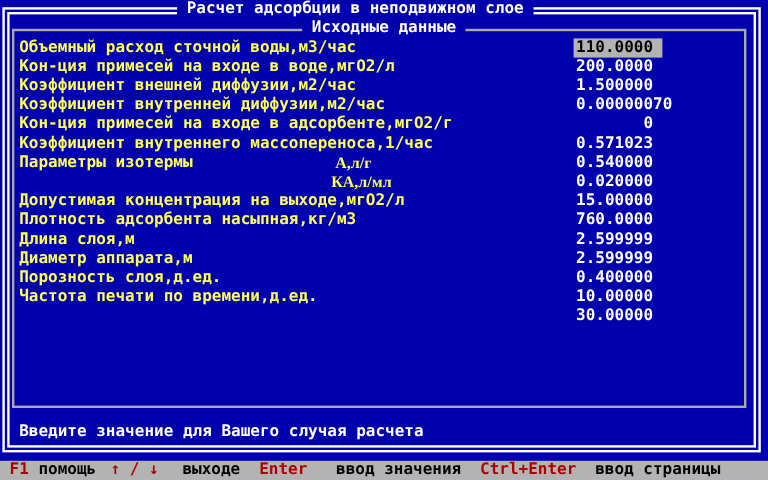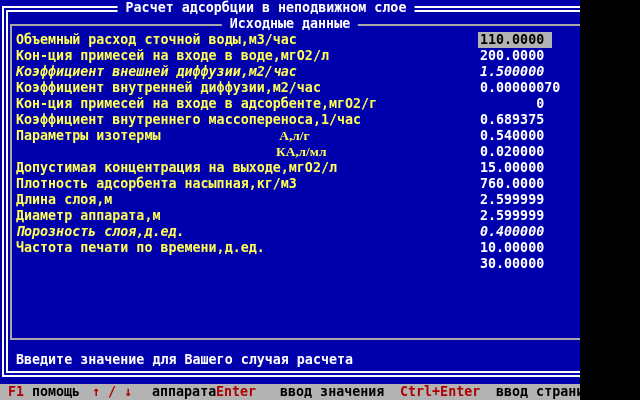--- a/index.html
+++ b/index.html
@@ -2,21 +2,21 @@
 <html style="--bg: #0000AD; --label: #FFFF55; --value: #FFFFFF; --frame: #FFFFFF; --frame-inner: #A8A8A8; --hl-bg: #B3B3B3; --hl-fg: #000000; --bar-bg: #B3B3B3; --bar-fg: #000000; --key: #B00000;"><head>
 <meta charset="utf-8">
 <style>
   :root{
     --bg:#0000AD; --label:#FFFF55; --value:#FFFFFF; --frame:#FFFFFF;
     --frame-inner:#A8A8A8; --hl-bg:#B3B3B3; --hl-fg:#000000;
     --bar-bg:#B3B3B3; --bar-fg:#000000; --key:#B00000;
   }
   html,body{margin:0;padding:0;background:#000;}
   #screen{
-    position:relative;width:580px;height:400px;overflow:hidden;
+    position:relative;width:640px;height:400px;overflow:hidden;
     background:var(--bg);
     font-family:"DejaVu Sans Mono", monospace;
     font-weight:bold;font-size:13.33px;line-height:16px;text-align:center;
   }
   
   .outer{position:absolute;left:2px;top:6px;width:628px;height:367px;border:2px solid var(--frame);}
   .outer-in{position:absolute;inset:2px;border:2px solid var(--frame);}
   
   .inner-frame{position:absolute;left:10px;top:24px;width:608px;height:312px;border:2px solid var(--frame-inner);}
   .title{
@@ -61,42 +61,42 @@
     <span class="flabel2"></span>
     <span class="fvalue sel">110.0000</span>
   </div>
 
   <div class="row" style="top: 48px;">
     <span class="flabel">Кон-ция примесей на входе в воде,мгО2/л</span>
     <span class="flabel2"></span>
     <span class="fvalue">200.0000</span>
   </div>
 
-  <div class="row" style="top: 64px; font-style: italic;">
+  <div class="row" style="top: 64px;">
     <span class="flabel">Коэффициент внешней диффузии,м2/час</span>
     <span class="flabel2"></span>
     <span class="fvalue">1.500000</span>
   </div>
 
   <div class="row" style="top: 80px;">
     <span class="flabel">Коэффициент внутренней диффузии,м2/час</span>
     <span class="flabel2"></span>
     <span class="fvalue">0.00000070</span>
   </div>
 
   <div class="row" style="top: 96px;">
     <span class="flabel">Кон-ция примесей на входе в адсорбенте,мгО2/г</span>
     <span class="flabel2"></span>
     <span class="fvalue">       0</span>
   </div>
 
   <div class="row" style="top: 112px;">
     <span class="flabel">Коэффициент внутреннего массопереноса,1/час</span>
     <span class="flabel2"></span>
-    <span class="fvalue">0.689375</span>
+    <span class="fvalue">0.571023</span>
   </div>
 
   <div class="row" style="top: 128px;">
     <span class="flabel">Параметры изотермы</span>
     <span class="flabel2"> А,л/г</span>
     <span class="fvalue">0.540000</span>
   </div>
 
   <div class="row" style="top: 144px;">
     <span class="flabel"></span>
@@ -121,21 +121,21 @@
     <span class="flabel2"></span>
     <span class="fvalue">2.599999</span>
   </div>
 
   <div class="row" style="top: 208px;">
     <span class="flabel">Диаметр аппарата,м</span>
     <span class="flabel2"></span>
     <span class="fvalue">2.599999</span>
   </div>
 
-  <div class="row" style="top: 224px; font-style: italic;">
+  <div class="row" style="top: 224px;">
     <span class="flabel">Порозность слоя,д.ед.</span>
     <span class="flabel2"></span>
     <span class="fvalue">0.400000</span>
   </div>
 
   <div class="row" style="top: 240px;">
     <span class="flabel">Частота печати по времени,д.ед.</span>
     <span class="flabel2"></span>
     <span class="fvalue">10.00000</span>
   </div>
@@ -145,20 +145,20 @@
     <span class="fvalue">30.00000</span>
   </div>
 </div>
 
   <div class="message">Введите значение для Вашего случая расчета</div>
 
   <div class="statusbar">
     <span class="sb-key k0">F1</span>
     <span class="sb-lbl sl0">помощь</span>
     <span class="sb-key k1">↑ / ↓</span>
-    <span class="sb-lbl sl1">аппарата</span>
+    <span class="sb-lbl sl1">выходе</span>
     <span class="sb-key k2">Enter</span>
     <span class="sb-lbl sl2">ввод значения</span>
     <span class="sb-key k3">Ctrl+Enter</span>
     <span class="sb-lbl sl3">ввод страницы</span>
   </div>
 
 </div>
 
 </body></html>

